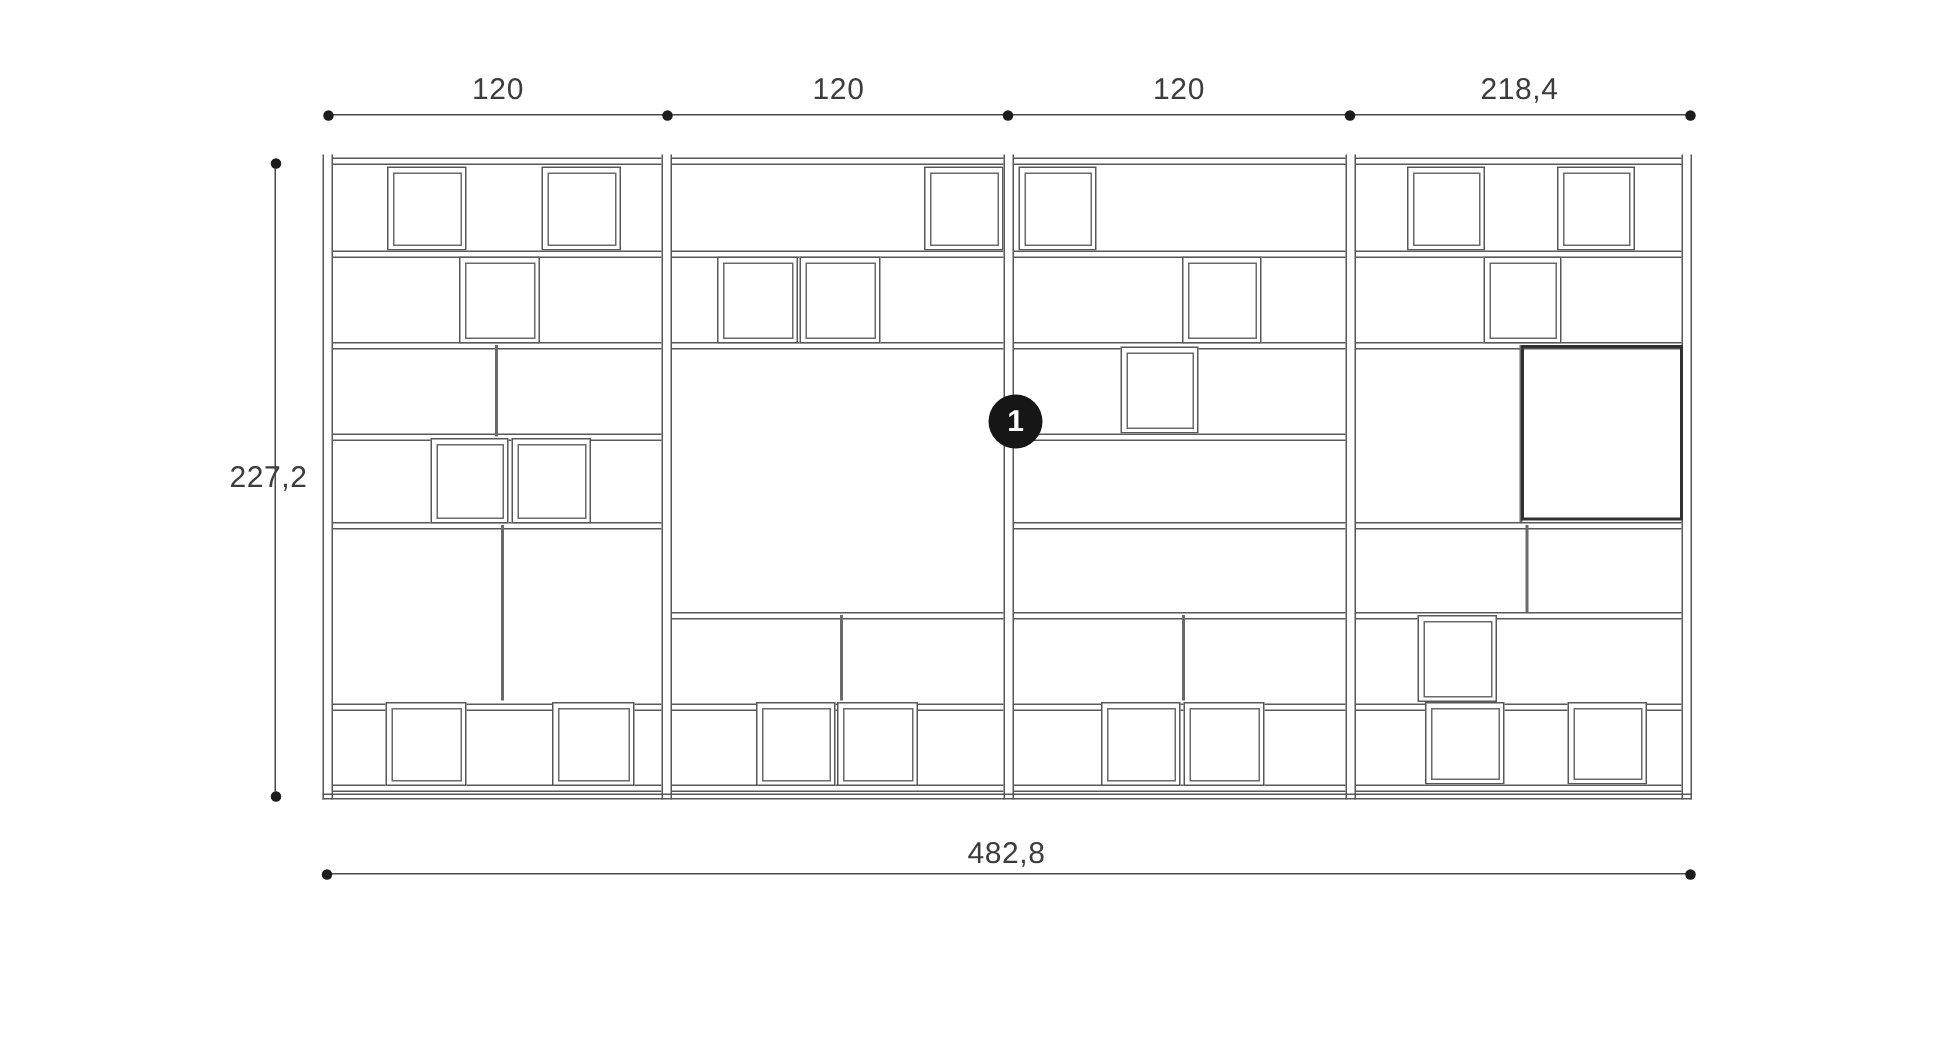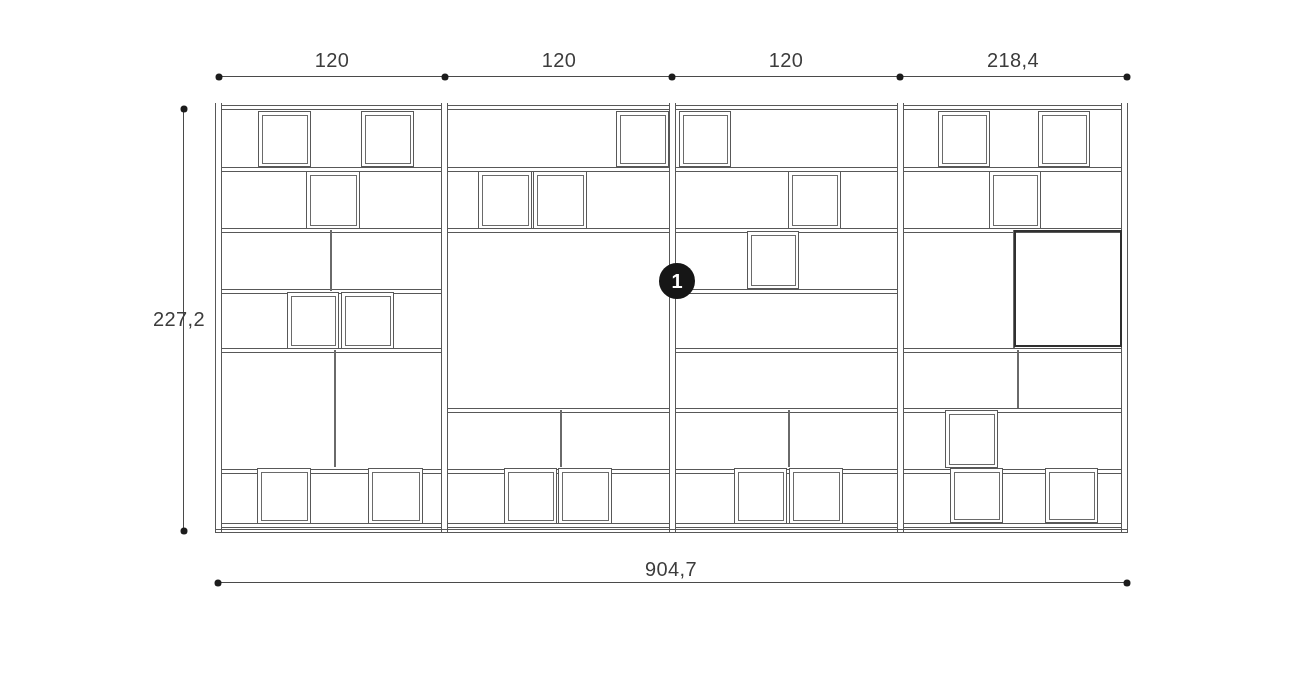--- a/index.html
+++ b/index.html
@@ -151,14 +151,14 @@
     <div class="dim-label center-above" style="left: 559px; top: 72px;">120</div>
     <div class="dim-label center-above" style="left: 786px; top: 72px;">120</div>
     <div class="dim-label center-above" style="left: 1013px; top: 72px;">218,4</div>
     <div class="dimline-v" style="left: 183px; top: 109px; width: 1.4px; height: 422px;"></div>
     <div class="dot" style="left: 183.7px; top: 109px;"></div>
     <div class="dot" style="left: 183.7px; top: 531px;"></div>
     <div class="dim-label right-mid" style="left: 177px; top: 319px; margin-left: 28px;">227,2</div>
     <div class="dimline-h" style="left: 218px; top: 582px; width: 909px; height: 1.4px;"></div>
     <div class="dot" style="left: 218px; top: 582.7px;"></div>
     <div class="dot" style="left: 1127px; top: 582.7px;"></div>
-    <div class="dim-label center-above" style="left: 671px; top: 581px;">904,7</div>
+    <div class="dim-label center-above" style="left: 671px; top: 581px;">482,8</div>
   </div>
 
 </body></html>

